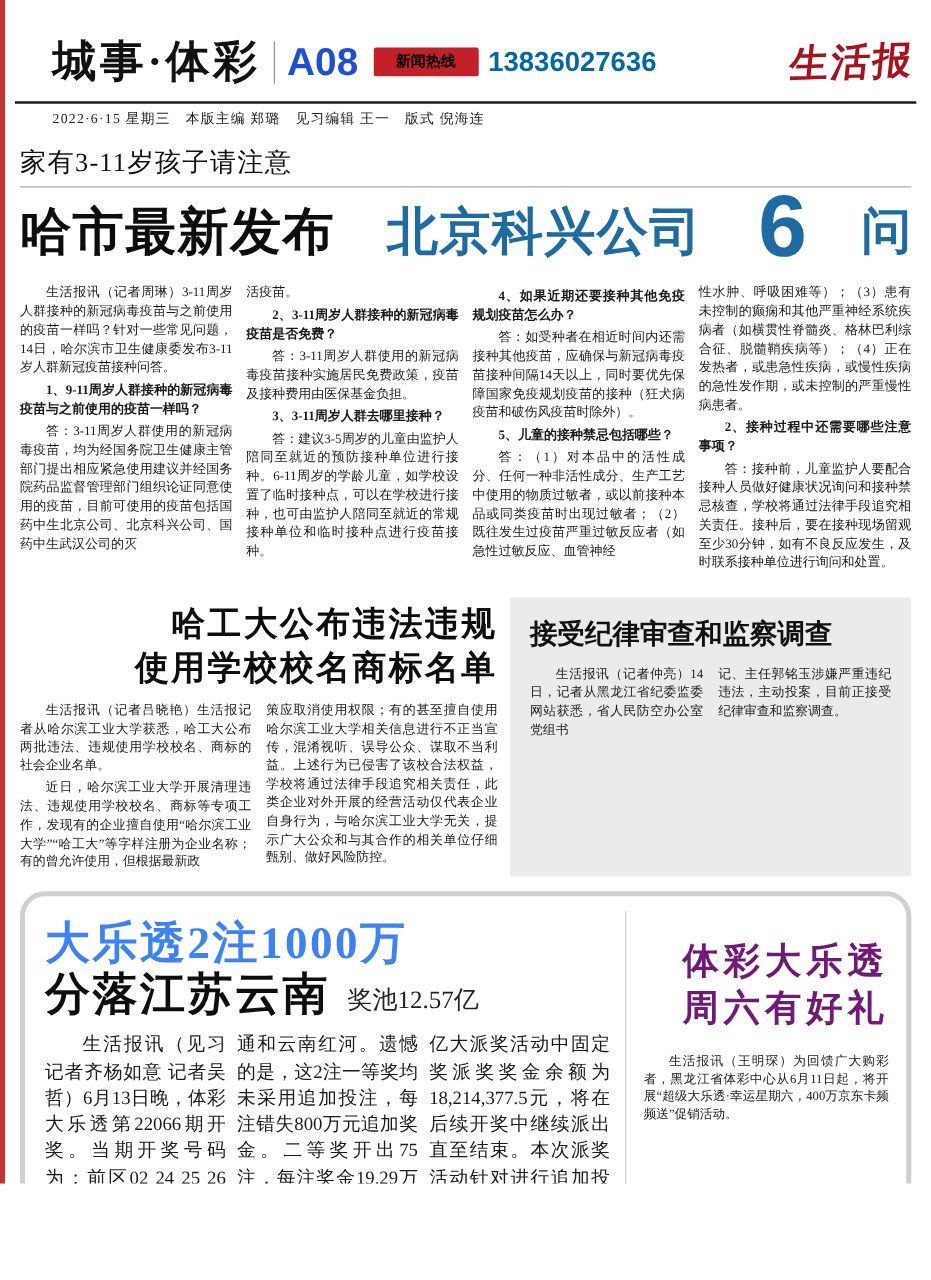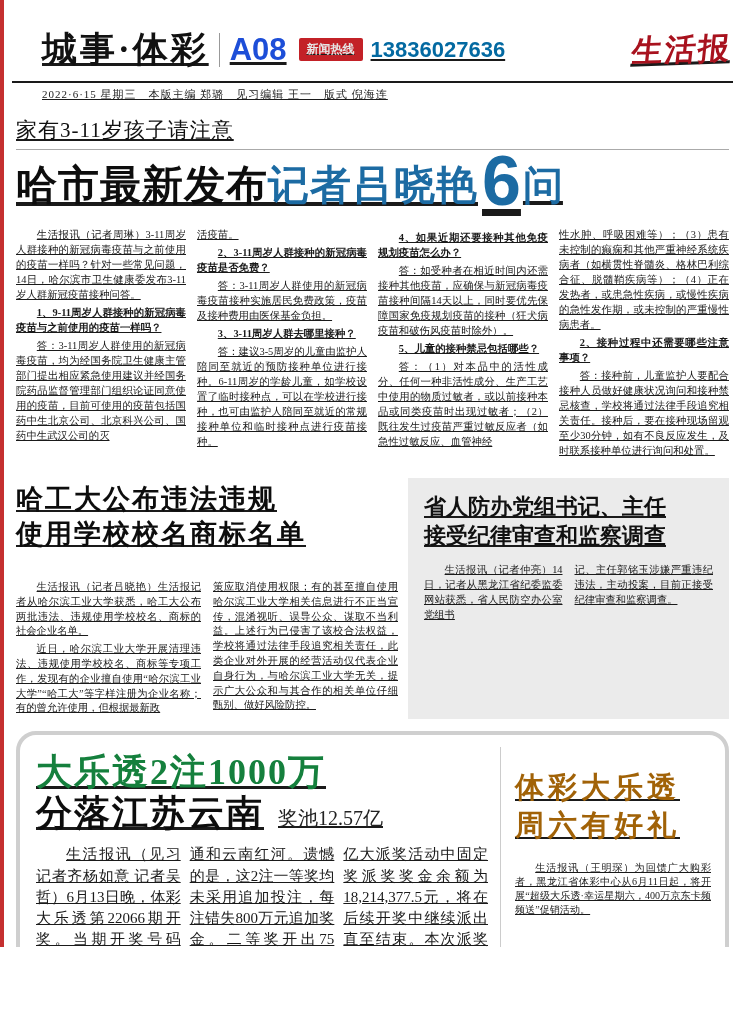--- a/index.html
+++ b/index.html
@@ -1,81 +1,81 @@
 <!DOCTYPE html>
 <html><head>
 <meta charset="utf-8">
 <style>
   html,body{margin:0;padding:0;background:#fff;}
   .page{position:relative;width:745px;height:947px;overflow:hidden;background:#fff;
-        font-family:"Liberation Serif","DejaVu Serif",serif;color:#1a1a1a;text-decoration:underline;}
+        font-family:"Liberation Serif","DejaVu Serif",serif;color:#1a1a1a;}
   .red-strip{position:absolute;left:0;top:0;width:4px;height:1012px;background:#c53030;}
 
   
   .header-row{display:flex;align-items:center;margin:26px 14px 0 42px;}
   .masthead{font-size:35px;font-weight:900;letter-spacing:3px;color:#111;}
   .vdiv{width:1px;height:34px;background:#999;margin:0 10px;}
   .page-no{font-family:"Liberation Sans","DejaVu Sans",sans-serif;font-size:31px;font-weight:900;color:#1d4ed8;margin-right:12px;}
-  .hotline-badge{background:#c32127;color:#e5e5e5;font-family:"Liberation Sans",sans-serif;
-                 font-size:12px;font-weight:bold;padding:3px 8px;border-radius:2px;margin-right:8px;}
+  .hotline-badge{background:#c32127;color:#000000;font-family:"Liberation Sans",sans-serif;
+                 font-size:12px;font-weight:bold;padding:3px 18px;border-radius:2px;margin-right:8px;}
   .hotline-num{font-family:"Liberation Sans","DejaVu Sans",sans-serif;font-size:22px;font-weight:900;color:#0369a1;}
   .paper-logo{margin-left:auto;color:#a8121e;font-size:31px;font-weight:900;transform:skewX(-8deg) rotate(-2deg);letter-spacing:2px;}
   .header-rule{border-bottom:2px solid #1a1a1a;margin:8px 12px 0 12px;}
   .date-line{font-size:11px;color:#222;margin:4px 12px 0 42px;letter-spacing:1px;}
 
   
   .lead{margin:14px 16px 0 16px;}
   .kicker{font-size:21px;color:#111;padding-bottom:5px;border-bottom:1px solid #aaa;letter-spacing:1px;}
   .headline{display:flex;align-items:center;margin:4px 0 0 0;
-            font-family:"Liberation Sans","DejaVu Sans",sans-serif;font-weight:900;line-height:1;}
+            font-family:"Liberation Sans","DejaVu Sans",sans-serif;font-weight:900;line-height:1;justify-content:space-between;}
   .hl-black{font-size:41px;color:#0d0d0d;letter-spacing:1px;}
   .hl-blue{font-size:41px;color:#1c6ba3;letter-spacing:1px;}
   .hl-num{font-size:70px;color:#1c6ba3;margin:-8px 2px 0 4px;}
   .hl-q{font-size:40px;color:#1c6ba3;}
   .cols4{display:flex;gap:11px;margin-top:12px;}
   .cols4 .col{flex:1;font-size:10.4px;line-height:1.44;text-align:justify;}
   .col p{margin:0 0 3px 0;text-indent:2em;}
   .col p.q{font-weight:bold;margin-top:3px;}
 
   
   .middle{display:flex;gap:10px;margin:16px 16px 0 16px;}
   .hgd{width:382px;}
-  .hgd-title{text-align:left;font-size:27px;font-weight:900;line-height:1.3;letter-spacing:2px;color:#0d0d0d;margin:4px 0 28px 0;}
+  .hgd-title{text-align:right;font-size:27px;font-weight:900;line-height:1.3;letter-spacing:2px;color:#0d0d0d;margin:4px 0 10px 0;}
   .two-cols{display:flex;gap:12px;font-size:10.3px;line-height:1.44;text-align:justify;}
   .two-cols>div{flex:1;}
   .graybox{flex:1;background:#ebebeb;padding:14px 16px 10px 16px;}
   .gb-title{font-family:"Liberation Sans","DejaVu Sans",sans-serif;font-size:22px;font-weight:900;line-height:1.35;color:#111;margin-bottom:12px;}
   .graybox .two-cols{font-size:10.3px;}
 
   
   .bottom-box{position:relative;margin:12px 16px 0 16px;height:424px;border:4px solid #cfcfcf;border-radius:20px;
               display:flex;padding:12px 12px 8px 16px;box-sizing:border-box;overflow:hidden;}
   .lot-main{width:452px;padding-right:12px;border-right:1px solid #ccc;}
-  .dlt-t1{font-size:36px;font-weight:900;color:#15803d;letter-spacing:2px;line-height:1.1;margin-top:6px;}
+  .dlt-t1{font-size:36px;font-weight:900;color:#3b82f6;letter-spacing:2px;line-height:1.1;margin-top:6px;}
   .dlt-t2{font-size:36px;font-weight:900;color:#0d0d0d;letter-spacing:2px;line-height:1.15;display:flex;align-items:flex-end;}
   .pool{font-size:20px;font-weight:400;color:#222;margin:0 0 4px 14px;letter-spacing:0;}
   .cols3{display:flex;gap:9px;margin-top:10px;font-size:15px;line-height:1.42;text-align:justify;}
   .cols3>div{flex:1;}
   .cols3 p,.two-cols p{margin:0 0 3px 0;text-indent:2em;}
   .qxc-title{text-align:center;font-size:26px;font-weight:900;color:#c2611d;letter-spacing:1px;margin:12px 0 8px 0;}
 
   
   .sidebar{flex:1;padding:0 2px 0 14px;}
   .logo-wrap{text-align:center;}
   .star{position:relative;width:64px;height:62px;margin:0 auto;}
   .bar{position:absolute;width:24px;height:8px;border-radius:2px;}
   .bar.black{background:#2b2323;left:24px;top:4px;transform:rotate(72deg);}
   .bar.red{background:#c8102e;left:38px;top:12px;transform:rotate(-12deg);}
   .bar.blue{background:#3a7dc9;left:2px;top:18px;transform:rotate(-28deg);}
   .bar.yellow{background:#f2c11c;left:12px;top:42px;transform:rotate(-38deg);}
   .bar.green{background:#3f9e3f;left:40px;top:36px;transform:rotate(64deg);}
   .sb-brand{font-family:"Liberation Sans","DejaVu Sans",sans-serif;font-size:25px;font-weight:900;letter-spacing:3px;color:#141414;margin-top:4px;}
   .sb-rule{width:178px;border-top:2px solid #3a3a3a;margin:5px auto 4px auto;}
   .sb-org{font-size:9.5px;color:#333;letter-spacing:1px;text-align:center;}
-  .sb-title{text-align:left;font-size:29px;font-weight:900;letter-spacing:4px;line-height:1.3;color:#a16207;margin-top:22px;}
+  .sb-title{text-align:right;font-size:29px;font-weight:900;letter-spacing:4px;line-height:1.3;color:#701a75;margin-top:22px;}
   .sb-body{margin-top:16px;font-size:10.1px;line-height:1.4;text-align:justify;}
   .sb-body p{margin:0 0 3px 0;text-indent:2em;}
 
   
   .footer{position:absolute;left:0;right:0;top:996px;}
   .footer-rule{border-top:1px solid #666;margin:0 10px;}
   .footer-text{text-align:center;font-size:10px;color:#222;padding:2px 0;letter-spacing:1px;}
   .footer-bars{margin:0 6px;}
   .fb1{height:3px;background:#111;}
   .fb2{height:2px;background:#111;margin-top:2px;}
@@ -94,21 +94,21 @@
     <div class="hotline-num">13836027636</div>
     <div class="paper-logo">生活报</div>
   </div>
   <div class="header-rule"></div>
   <div class="date-line">2022·6·15 星期三　本版主编 郑璐　见习编辑 王一　版式 倪海连</div>
 
   <div class="lead">
     <div class="kicker">家有3-11岁孩子请注意</div>
     <div class="headline">
       <span class="hl-black">哈市最新发布</span>
-      <span class="hl-blue">记者吕晓艳</span>
+      <span class="hl-blue">北京科兴公司</span>
       <span class="hl-num">6</span>
       <span class="hl-q">问</span>
     </div>
     <div class="cols4">
       <div class="col">
         <p>生活报讯（记者周琳）3-11周岁人群接种的新冠病毒疫苗与之前使用的疫苗一样吗？针对一些常见问题，14日，哈尔滨市卫生健康委发布3-11岁人群新冠疫苗接种问答。</p>
         <p class="q">1、9-11周岁人群接种的新冠病毒疫苗与之前使用的疫苗一样吗？</p>
         <p>答：3-11周岁人群使用的新冠病毒疫苗，均为经国务院卫生健康主管部门提出相应紧急使用建议并经国务院药品监督管理部门组织论证同意使用的疫苗，目前可使用的疫苗包括国药中生北京公司、北京科兴公司、国药中生武汉公司的灭</p>
       </div>
       <div class="col">
@@ -143,21 +143,20 @@
           <p>生活报讯（记者吕晓艳）生活报记者从哈尔滨工业大学获悉，哈工大公布两批违法、违规使用学校校名、商标的社会企业名单。</p>
           <p>近日，哈尔滨工业大学开展清理违法、违规使用学校校名、商标等专项工作，发现有的企业擅自使用“哈尔滨工业大学”“哈工大”等字样注册为企业名称；有的曾允许使用，但根据最新政</p>
         </div>
         <div>
           <p style="text-indent:0">策应取消使用权限；有的甚至擅自使用哈尔滨工业大学相关信息进行不正当宣传，混淆视听、误导公众、谋取不当利益。上述行为已侵害了该校合法权益，学校将通过法律手段追究相关责任，此类企业对外开展的经营活动仅代表企业自身行为，与哈尔滨工业大学无关，提示广大公众和与其合作的相关单位仔细甄别、做好风险防控。</p>
         </div>
       </div>
     </div>
     <div class="graybox">
       <div class="gb-title">
-        <div>省人防办党组书记、主任</div>
         <div>接受纪律审查和监察调查</div>
       </div>
       <div class="two-cols">
         <div>
           <p>生活报讯（记者仲亮）14日，记者从黑龙江省纪委监委网站获悉，省人民防空办公室党组书</p>
         </div>
         <div>
           <p style="text-indent:0">记、主任郭铭玉涉嫌严重违纪违法，主动投案，目前正接受纪律审查和监察调查。</p>
         </div>
       </div>

